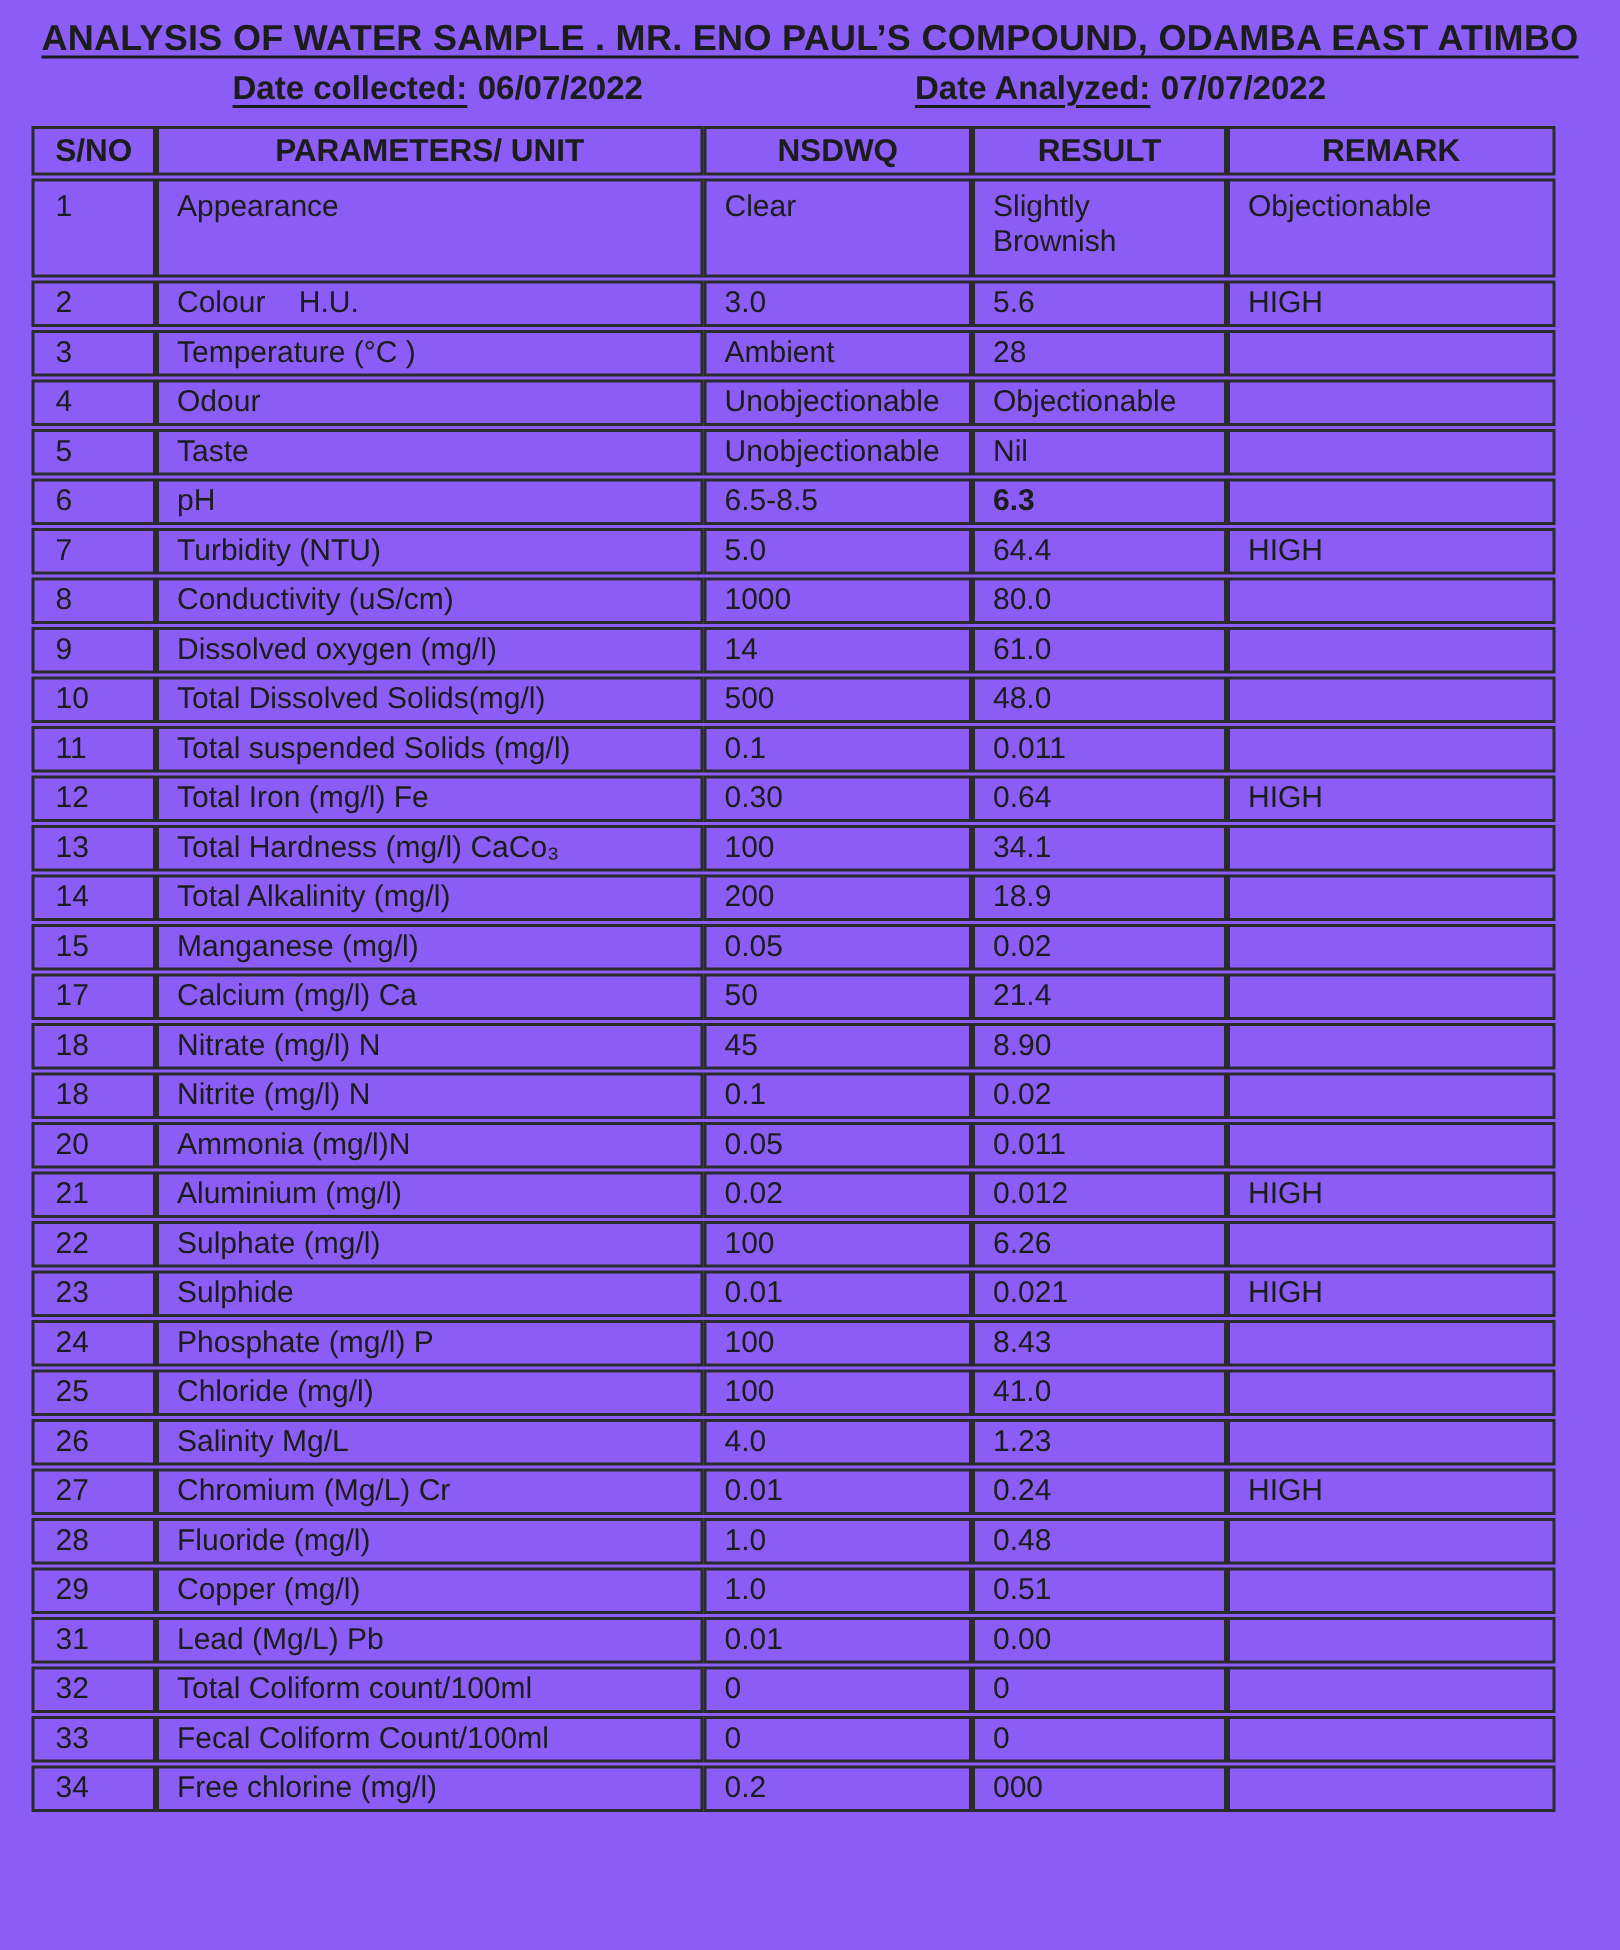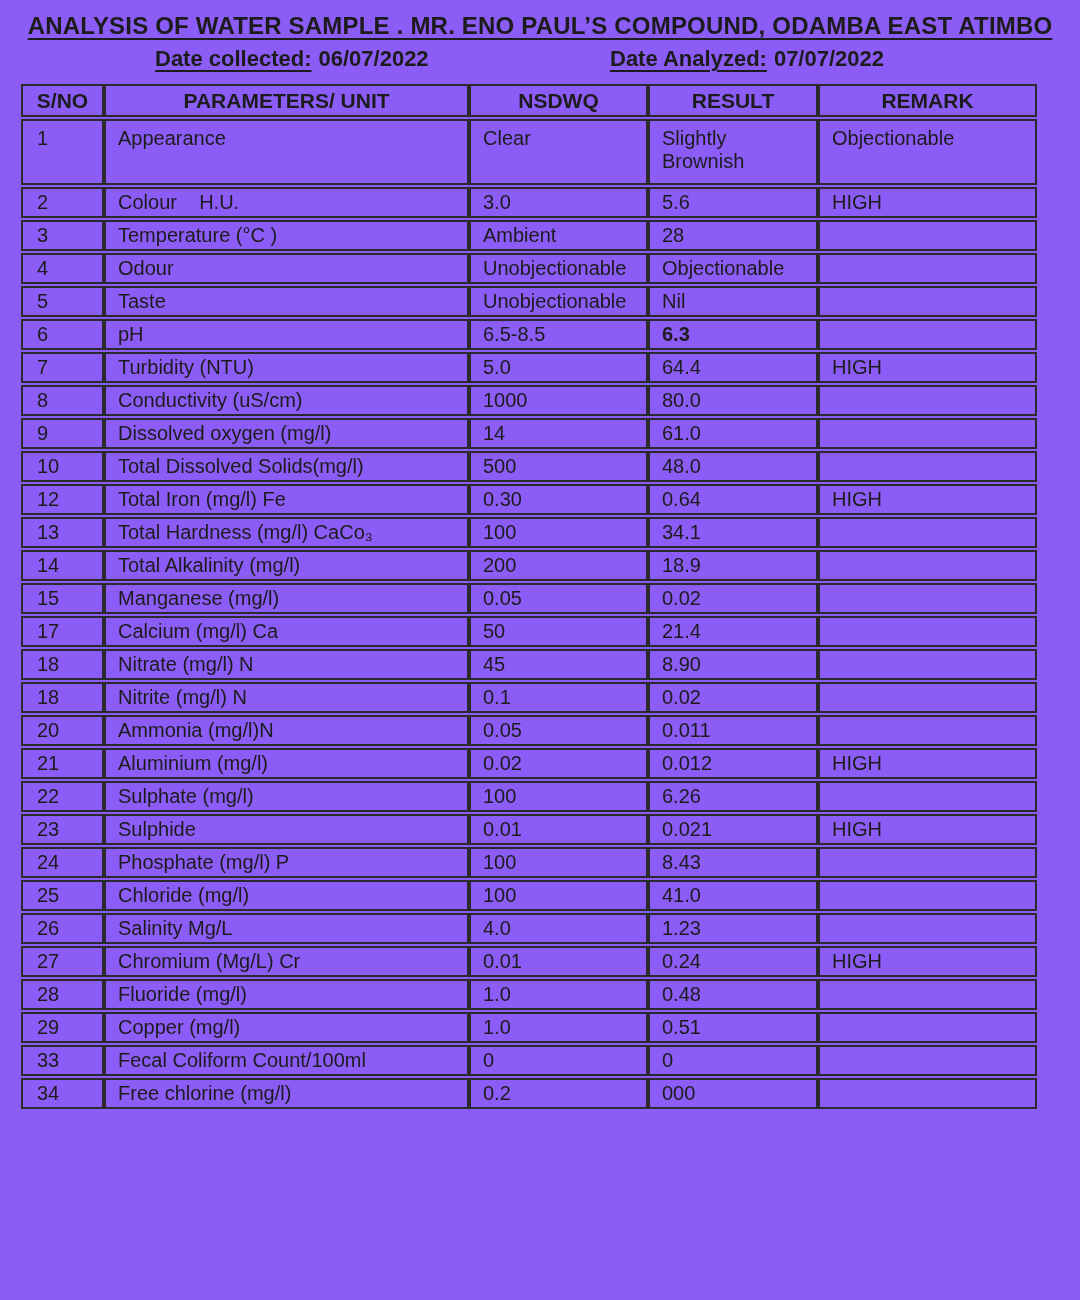--- a/index.html
+++ b/index.html
@@ -173,20 +173,27 @@
           <td></td>
         </tr>
         <tr>
           <td class="sno">10</td>
           <td>Total Dissolved Solids(mg/l)</td>
           <td>500</td>
           <td>48.0</td>
           <td></td>
         </tr>
         <tr>
+          <td class="sno">11</td>
+          <td>Total suspended Solids (mg/l)</td>
+          <td>0.1</td>
+          <td>0.011</td>
+          <td></td>
+        </tr>
+        <tr>
           <td class="sno">12</td>
           <td>Total Iron (mg/l) Fe</td>
           <td>0.30</td>
           <td>0.64</td>
           <td>HIGH</td>
         </tr>
         <tr>
           <td class="sno">13</td>
           <td>Total Hardness (mg/l) CaCo₃</td>
           <td>100</td>
@@ -292,20 +299,34 @@
           <td></td>
         </tr>
         <tr>
           <td class="sno">29</td>
           <td>Copper (mg/l)</td>
           <td>1.0</td>
           <td>0.51</td>
           <td></td>
         </tr>
         <tr>
+          <td class="sno">31</td>
+          <td>Lead (Mg/L) Pb</td>
+          <td>0.01</td>
+          <td>0.00</td>
+          <td></td>
+        </tr>
+        <tr>
+          <td class="sno">32</td>
+          <td>Total Coliform count/100ml</td>
+          <td>0</td>
+          <td>0</td>
+          <td></td>
+        </tr>
+        <tr>
           <td class="sno">33</td>
           <td>Fecal Coliform Count/100ml</td>
           <td>0</td>
           <td>0</td>
           <td></td>
         </tr>
         <tr>
           <td class="sno">34</td>
           <td>Free chlorine (mg/l)</td>
           <td>0.2</td>

